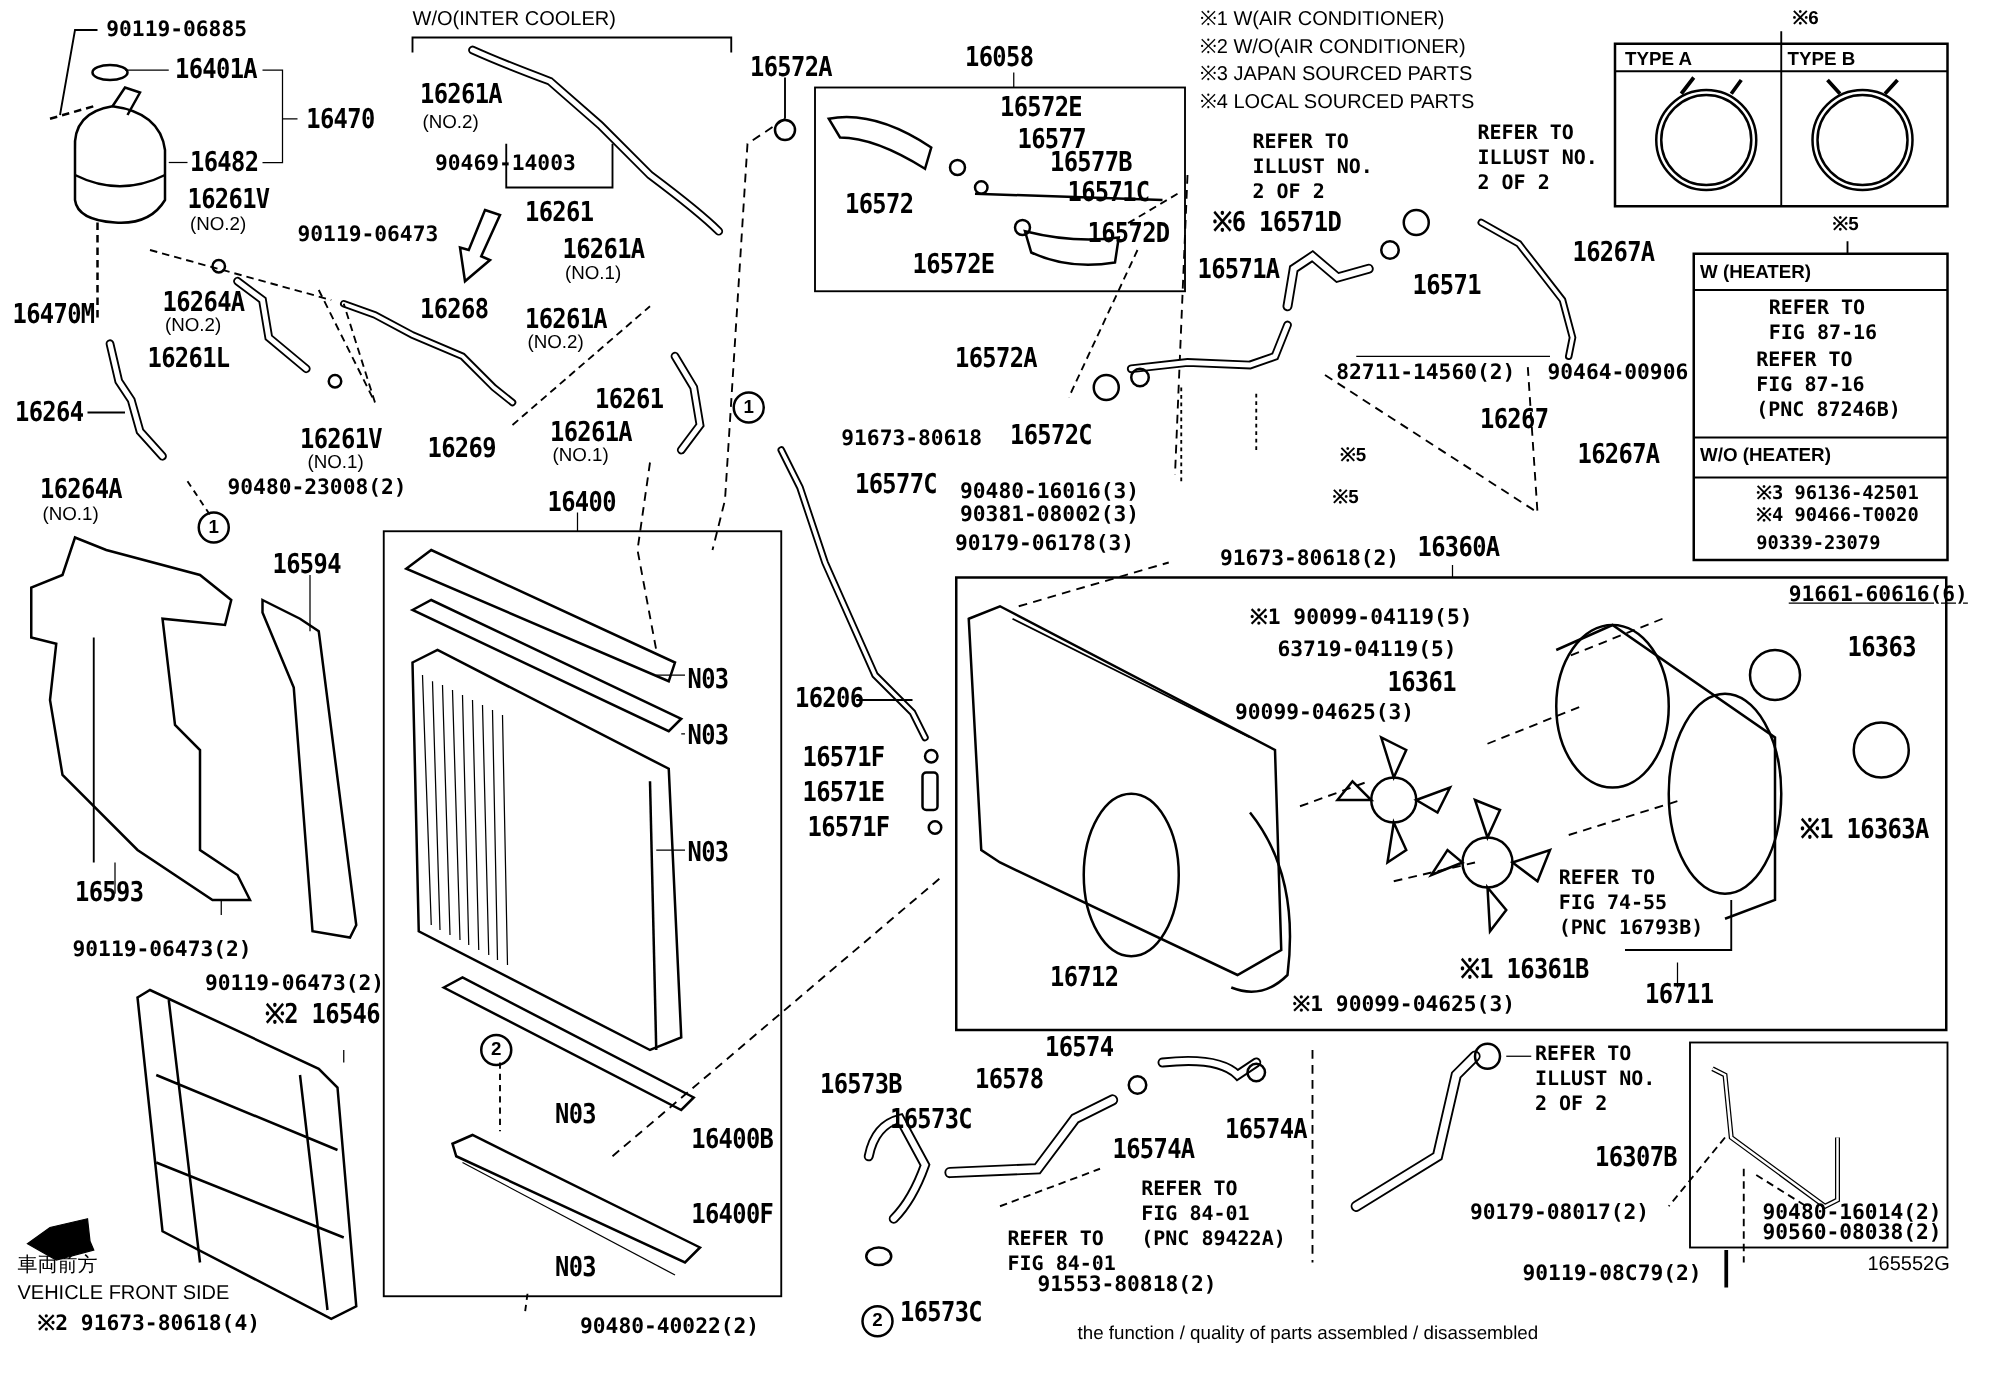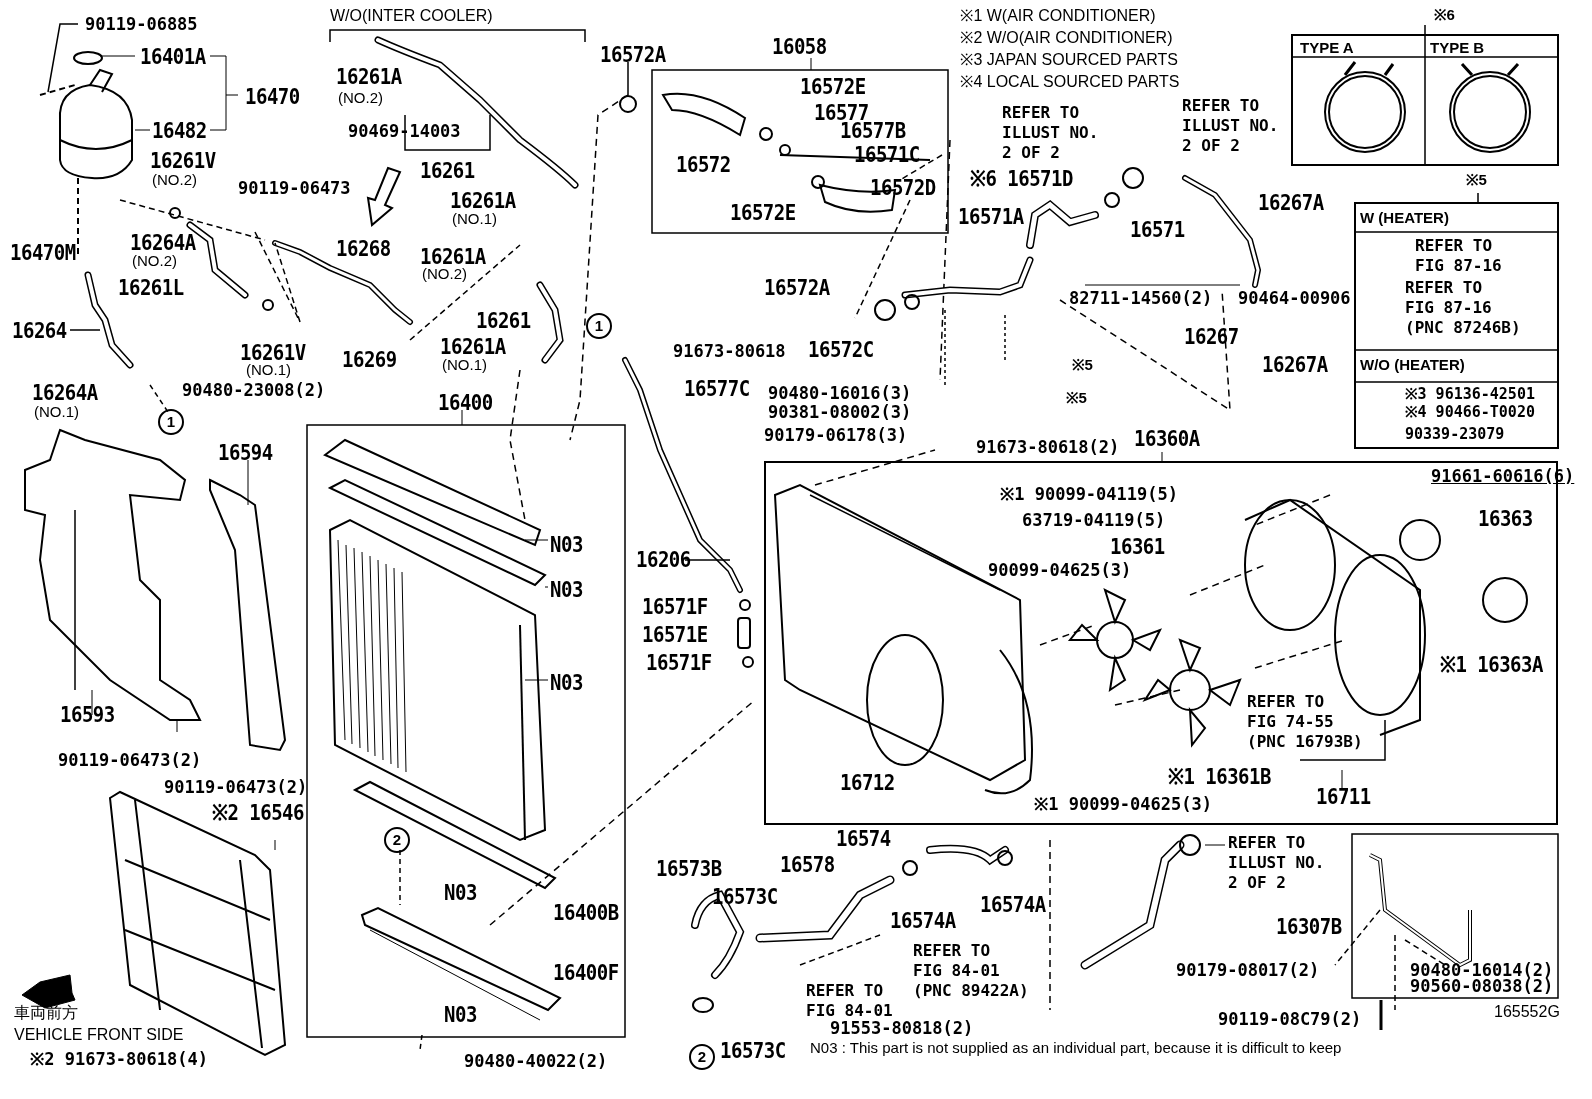--- a/index.html
+++ b/index.html
@@ -236,21 +236,21 @@
 FIG 84-01</div>
 
 <div class="circ" style="left:158px;top:409px;">1</div>
 <div class="circ" style="left:586px;top:313px;">1</div>
 <div class="circ" style="left:384px;top:827px;">2</div>
 <div class="circ" style="left:689px;top:1044px;">2</div>
 
 <div class="note" style="left:14px;top:1003px;">車両前方</div>
 <div class="note" style="left:14px;top:1025px;">VEHICLE FRONT SIDE</div>
 
-<div class="note" style="left:810px;top:1038px;font-size:15px;">N03 : This part is not supplied as an individual part, because it is difficult to keep</div>
+<div class="note" style="left:862px;top:1057px;font-size:15px;">the function / quality of parts assembled / disassembled</div>
 <div class="note" style="left:1494px;top:1002px;">165552G</div>
 
 <div class="mid" style="left:85px;top:14px;">90119-06885</div>
 <div class="lbl" style="left:140px;top:44px;">16401A</div>
 <div class="lbl" style="left:245px;top:84px;">16470</div>
 <div class="lbl" style="left:152px;top:118px;">16482</div>
 <div class="lbl" style="left:150px;top:148px;">16261V</div>
 <div class="sm" style="left:152px;top:172px;">(NO.2)</div>
 <div class="mid" style="left:238px;top:178px;">90119-06473</div>
 <div class="lbl" style="left:10px;top:240px;">16470M</div>

